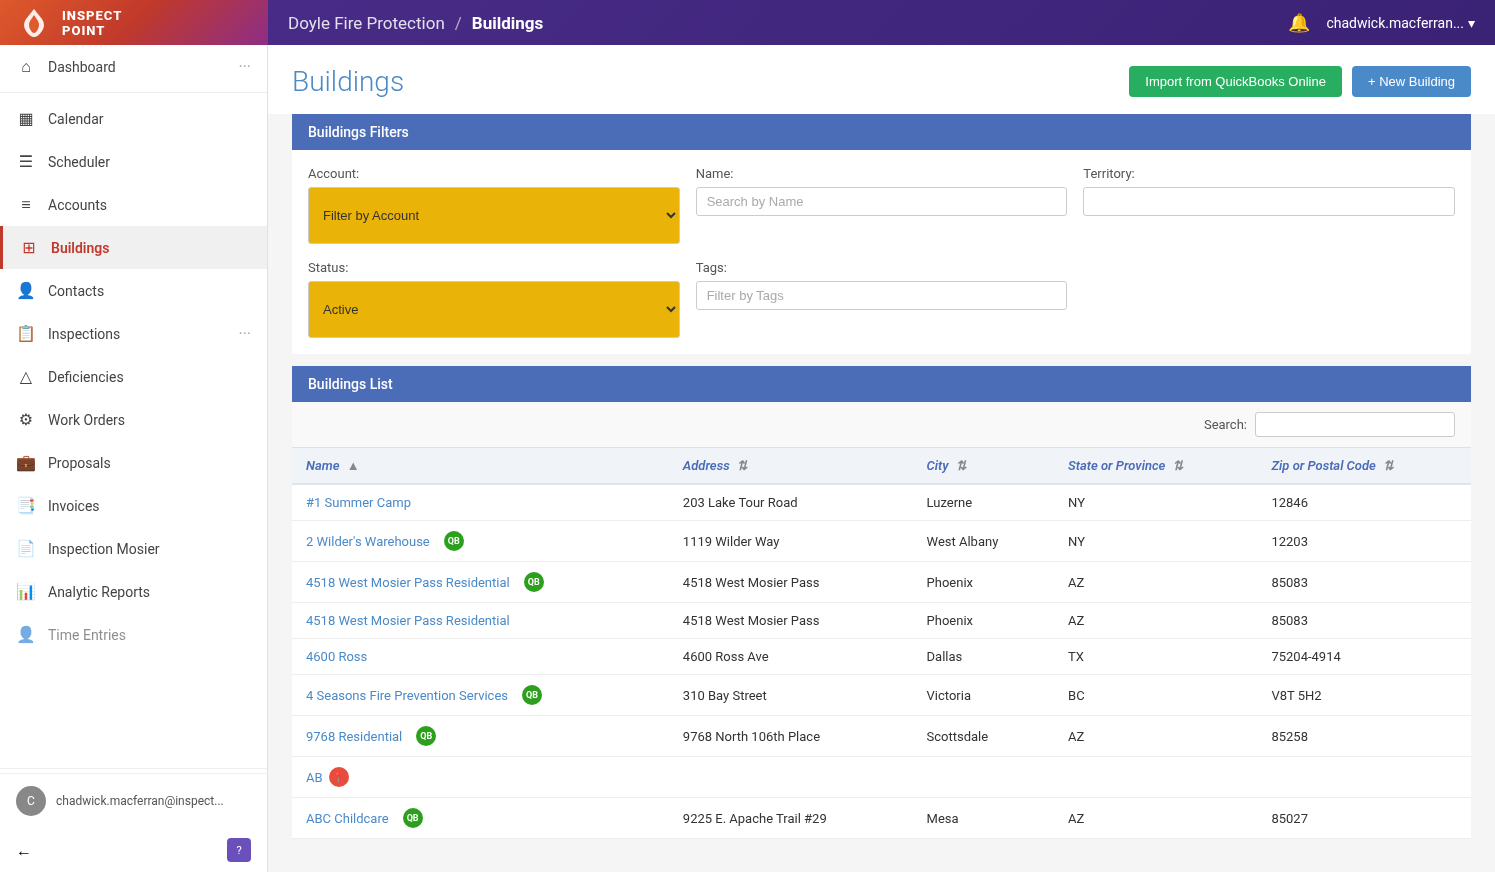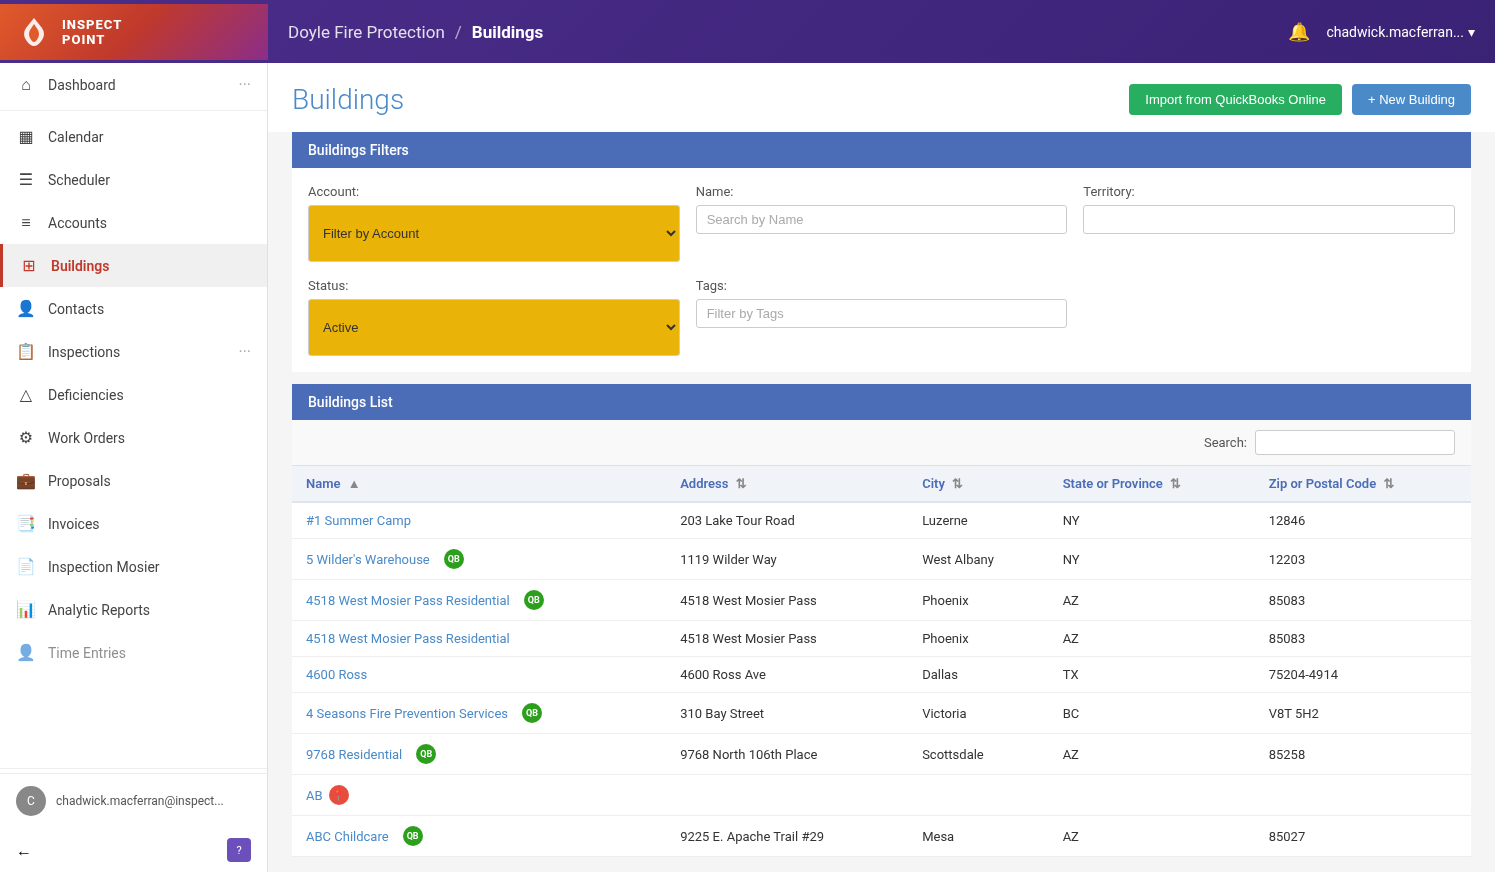--- a/index.html
+++ b/index.html
@@ -1,21 +1,21 @@
 <!DOCTYPE html>
 <html><head>
   <meta charset="utf-8">
   <style>
     * { box-sizing: border-box; margin: 0; padding: 0; }
     body { font-family: -apple-system, BlinkMacSystemFont, 'Segoe UI', Roboto, sans-serif; font-size: 14px; background: #f5f5f5; display: flex; flex-direction: column; height: 872px; overflow: hidden; }
 
     
     .top-nav {
       background: linear-gradient(135deg, #4b2d8a 0%, #3a2275 100%);
-      height: 63px;
+      height: 45px;
       display: flex;
       align-items: center;
       padding: 0 0 0 0;
       flex-shrink: 0;
       color: white;
     }
     .logo-area {
       background: linear-gradient(135deg, #e05a2b 0%, #c0392b 50%, #8b2d8a 100%);
       width: 268px;
       height: 56px;
@@ -179,20 +179,21 @@
     .buildings-table th {
       background: #f0f4f8;
       padding: 10px 14px;
       text-align: left;
       font-size: 13px;
       color: #4b6cb7;
       font-weight: 600;
       border-bottom: 2px solid #dde3ef;
       cursor: pointer;
       user-select: none;
+      font-style: italic;
     }
     .buildings-table th .sort-icon { margin-left: 4px; color: #888; }
     .buildings-table td {
       padding: 10px 14px;
       font-size: 13px;
       border-bottom: 1px solid #eee;
       color: #333;
     }
     .building-link { color: #4b8ac9; text-decoration: none; cursor: pointer; }
     .qb-badge {
@@ -469,21 +470,21 @@
                   </div>
                 </td>
                 <td>203 Lake Tour Road</td>
                 <td>Luzerne</td>
                 <td>NY</td>
                 <td>12846</td>
               </tr>
               <tr>
                 <td>
                   <div class="name-cell">
-                    <a class="building-link">5 Wilder's Warehouse</a>
+                    <a class="building-link">2 Wilder's Warehouse</a>
                     <span class="qb-badge">QB</span>
                   </div>
                 </td>
                 <td>1119 Wilder Way</td>
                 <td>West Albany</td>
                 <td>NY</td>
                 <td>12203</td>
               </tr>
               <tr>
                 <td>

